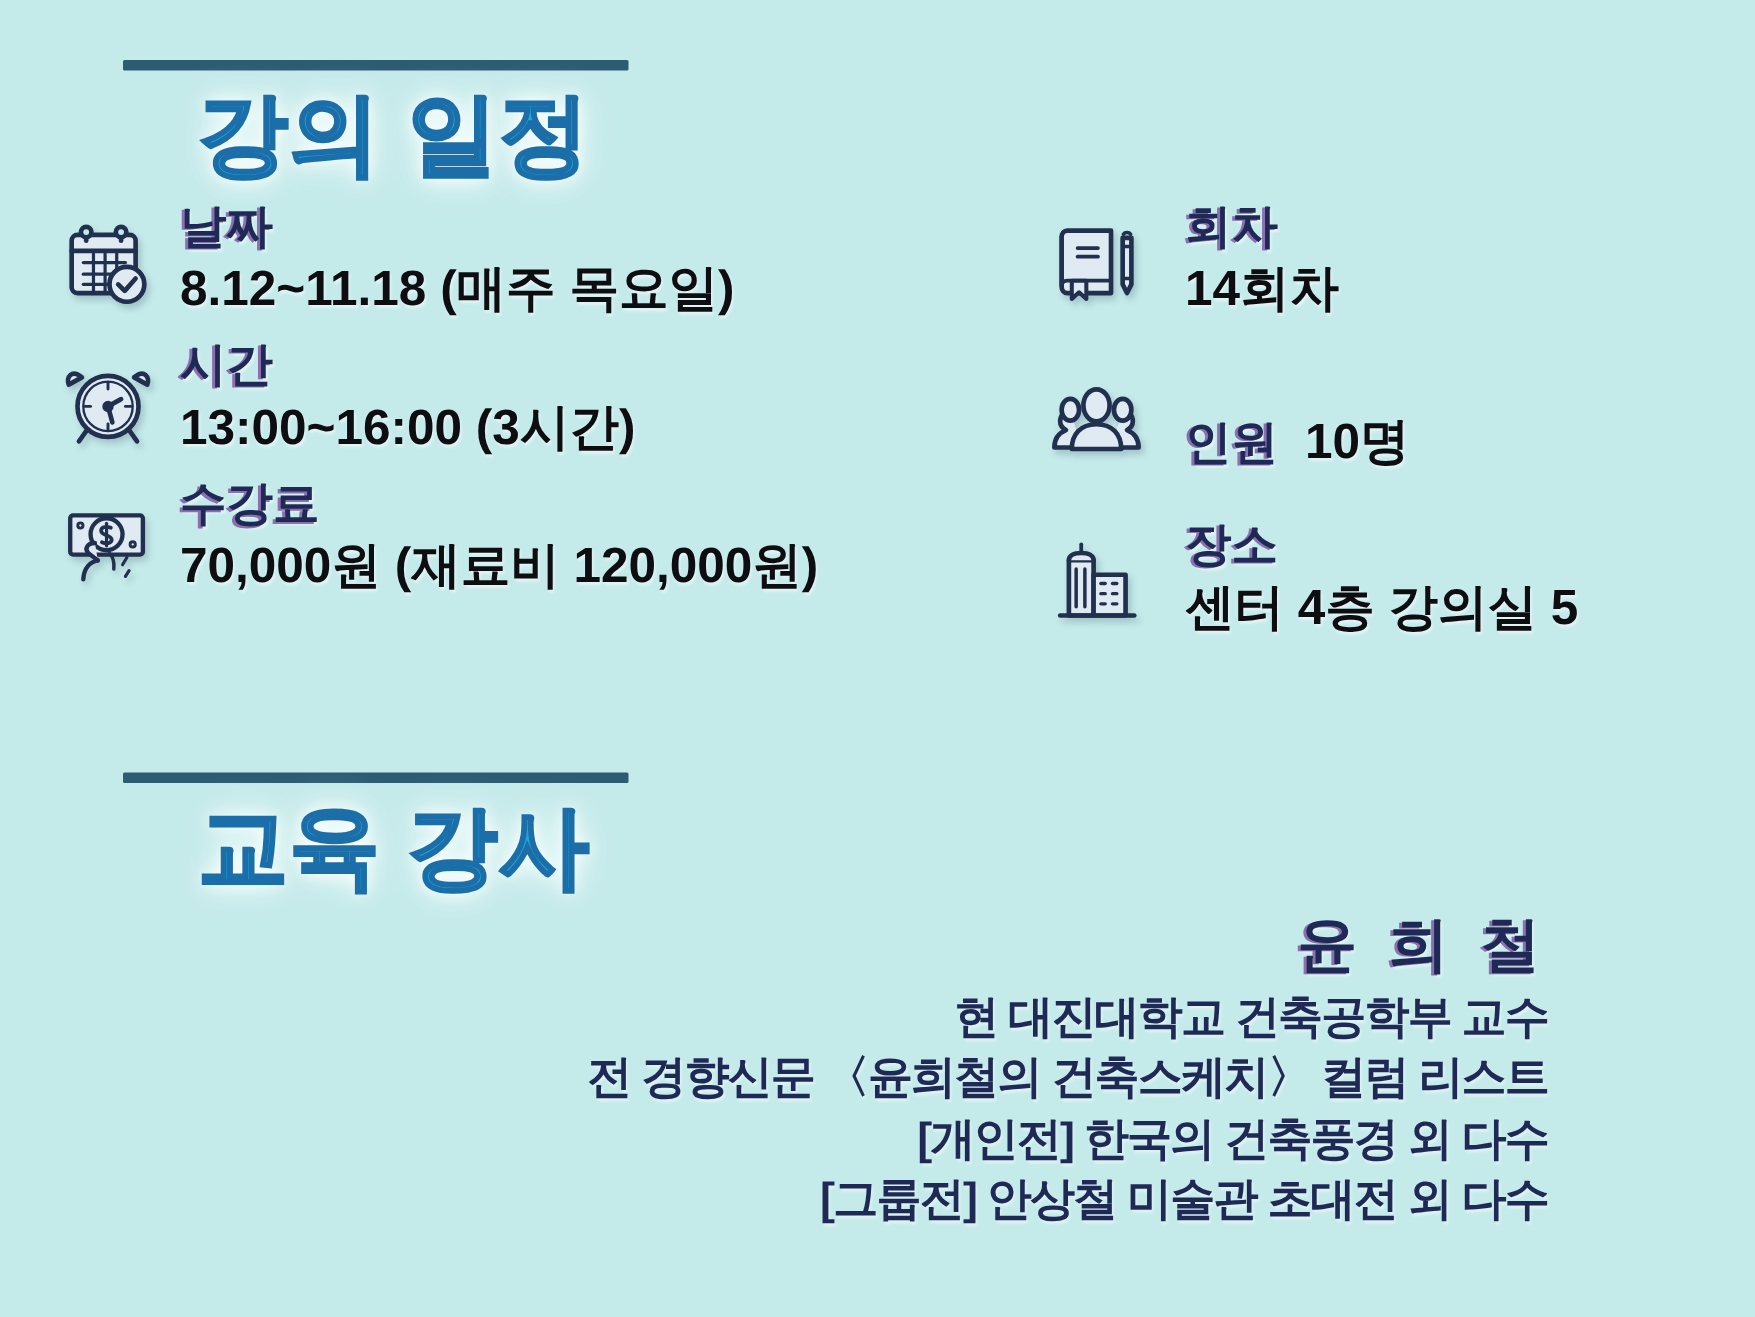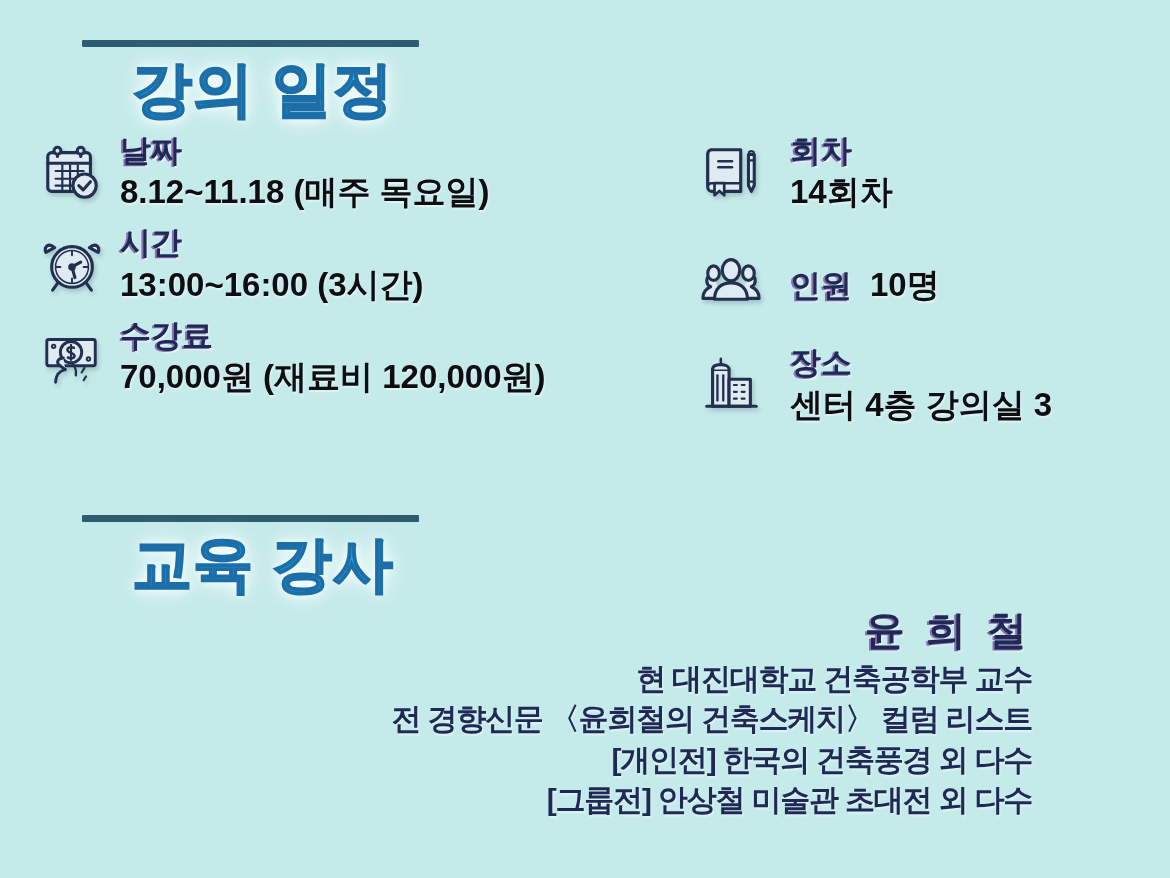--- a/index.html
+++ b/index.html
@@ -52,21 +52,21 @@
 
   
   .col {
     position: absolute;
   }
   .col-left  { left: 36px;  top: 132px; width: 640px; }
   .col-right { left: 694px; top: 132px; width: 460px; }
 
   .row {
     display: flex;
-    align-items: center;
+    align-items: flex-end;
     margin-bottom: 12px;
   }
   .row .icon {
     flex: 0 0 auto;
     width: 72px;
     height: 72px;
     margin-right: 12px;
     display: flex;
     align-items: center;
     justify-content: center;
@@ -298,21 +298,21 @@
             <line x1="35" y1="39" x2="38" y2="39"></line>
             <line x1="43" y1="39" x2="46" y2="39"></line>
             <line x1="35" y1="46" x2="38" y2="46"></line>
             <line x1="43" y1="46" x2="46" y2="46"></line>
           </g>
           <line x1="7" y1="54" x2="58" y2="54" stroke-width="3.2"></line>
         </svg>
       </span>
       <span class="body">
         <div class="label">장소</div>
-        <div class="value">센터 4층 강의실 3</div>
+        <div class="value">센터 4층 강의실 5</div>
       </span>
     </div>
 
   </div>
 
   <div class="divider d2"></div>
   <div class="section-title s2">교육 강사</div>
 
   <div class="instructor">
     <div class="instructor-name">윤 희 철</div>

